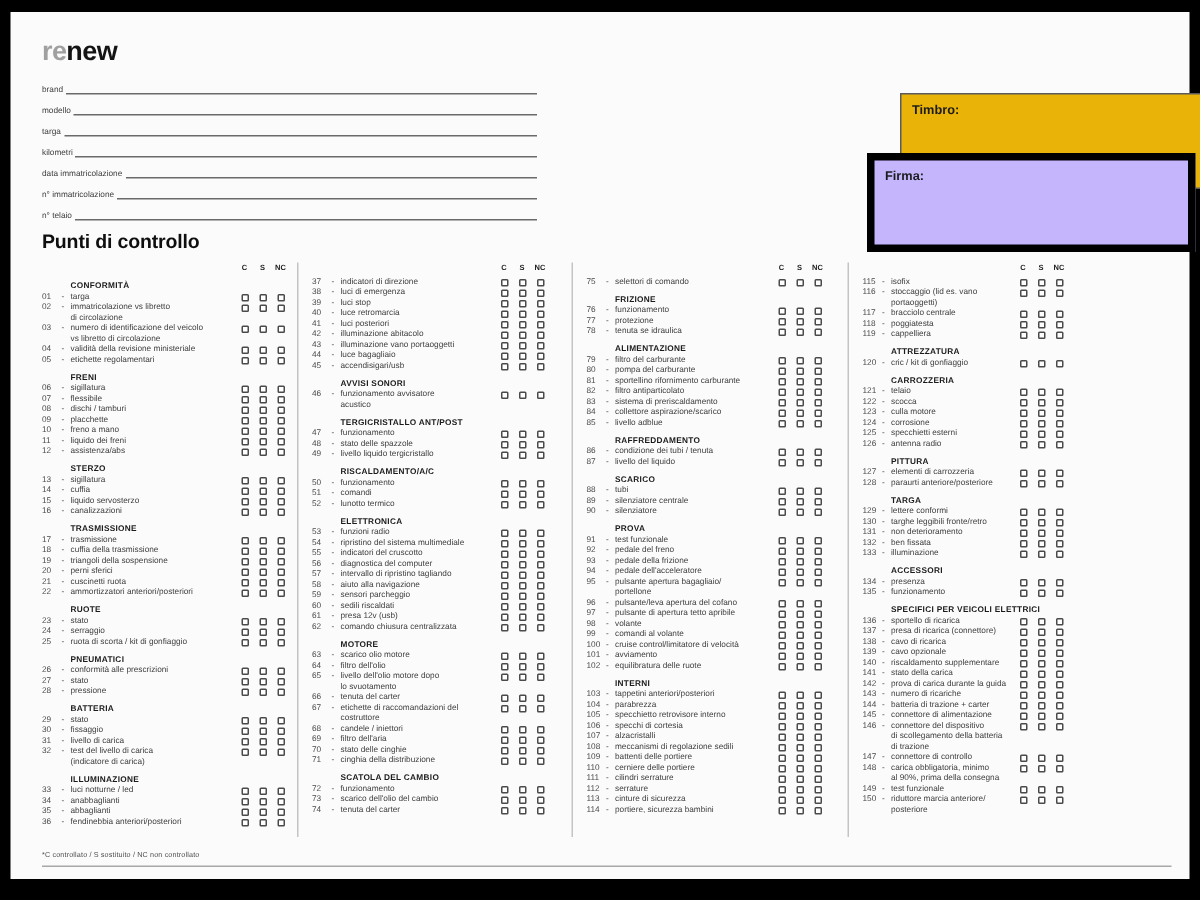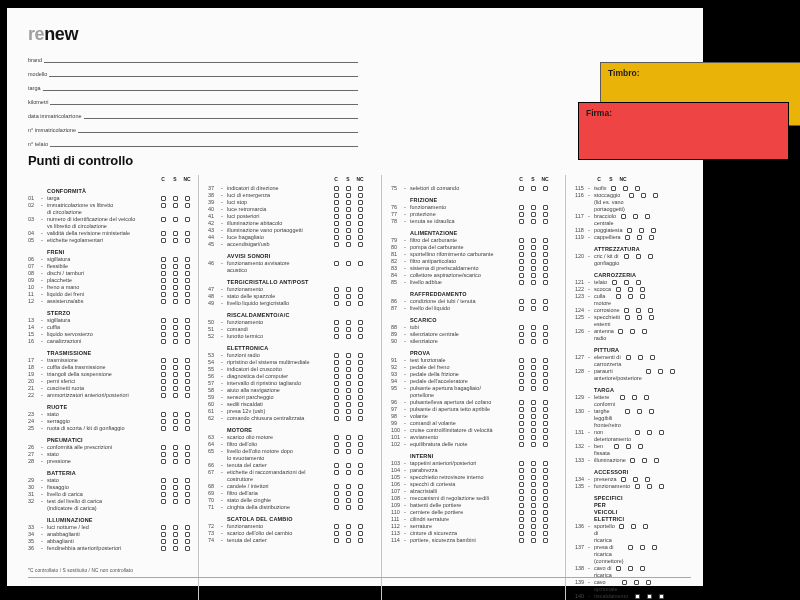--- a/index.html
+++ b/index.html
@@ -1,33 +1,33 @@
 <!DOCTYPE html>
 <html><head>
 <meta charset="utf-8">
 <style>
   html,body{margin:0;padding:0;}
   body{width:800px;height:600px;background:#000;position:relative;overflow:hidden;
        font-family:"Liberation Sans",sans-serif;-webkit-font-smoothing:antialiased;}
-  .page{position:absolute;left:7px;top:8px;width:696px;height:578px;background:#fbfbfb;}
+  .page{position:absolute;left:7px;top:8px;width:786px;height:578px;background:#fbfbfb;}
 
   
   .logo{position:absolute;left:21px;top:16px;font-size:18px;font-weight:bold;letter-spacing:-0.4px;line-height:20px;}
   .logo .re{color:#a0a0a0;}
   .logo .nw{color:#141414;}
 
   
   .fields{position:absolute;left:21px;top:42px;width:330px;}
   .field{display:flex;height:14px;align-items:flex-end;}
   .field .flbl{font-size:5.5px;color:#3c3c3c;line-height:8px;padding-right:2px;white-space:nowrap;}
   .field .fline{flex:1;border-bottom:1px solid #6a6a6a;margin-bottom:1px;height:7px;}
 
   
   .timbro{position:absolute;left:593px;top:22px;width:221px;height:62px;border:1px solid #5a5a5a;background:#eab308;margin-top:32px;}
-  .firma{position:absolute;left:571px;top:94px;width:209px;height:56px;border:1px solid #000000;background:#ef4444;}
+  .firma{position:absolute;left:571px;top:94px;width:209px;height:56px;border:5px solid #000000;background:#c4b5fd;}
   .boxlbl{font-size:8.5px;font-weight:bold;color:#1c1c1c;padding:5px 0 0 7px;}
 
   .title{position:absolute;left:21px;top:145px;font-size:13px;font-weight:bold;color:#0f0f0f;letter-spacing:-0.1px;}
 
   
   .checklist{position:absolute;left:21px;top:167px;right:12px;bottom:28px;
              display:grid;grid-template-columns:170px 183px 184px 1fr;}
   .col{min-width:0;}
   .col + .col{border-left:1px solid #c4c4c4;padding-left:9px;}
   .c1{padding-right:6px;}

